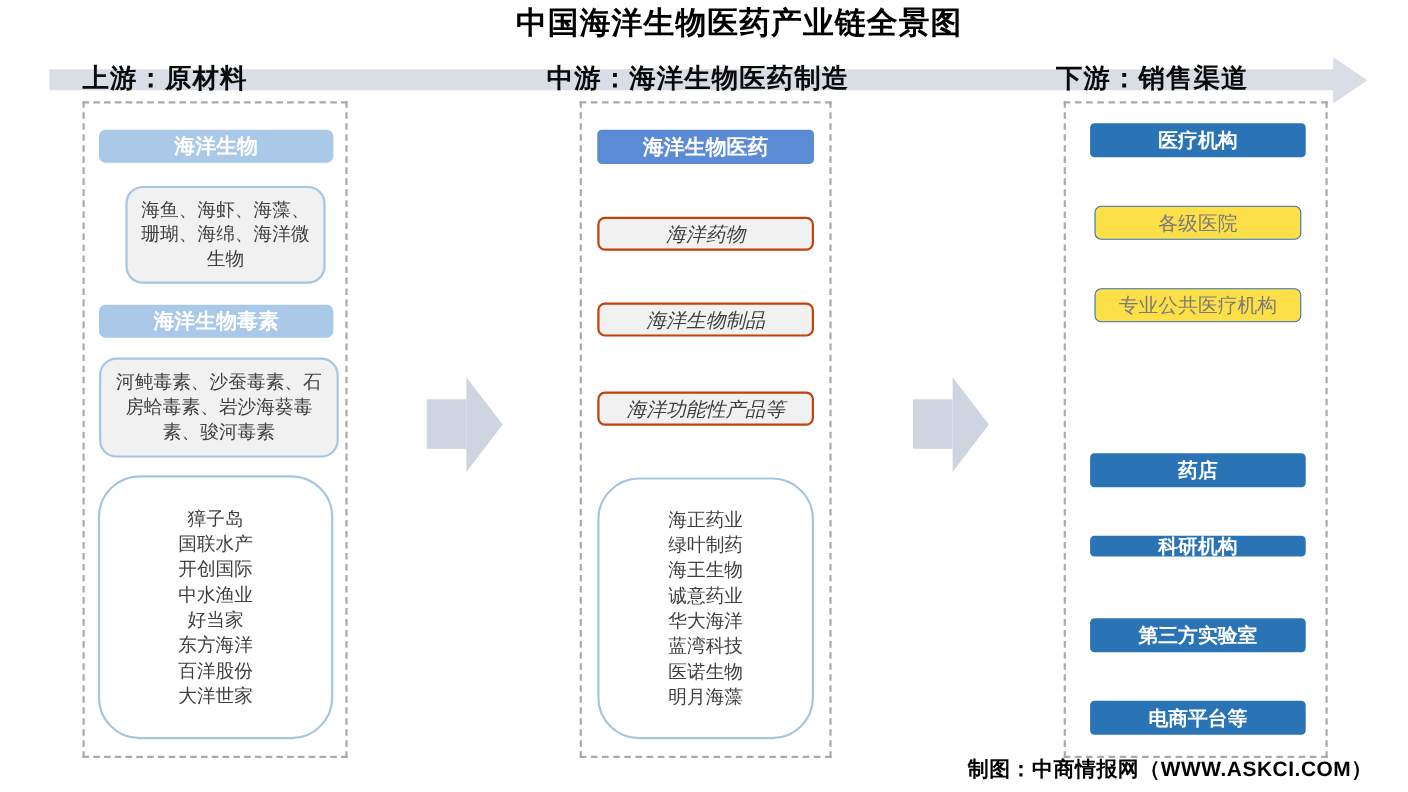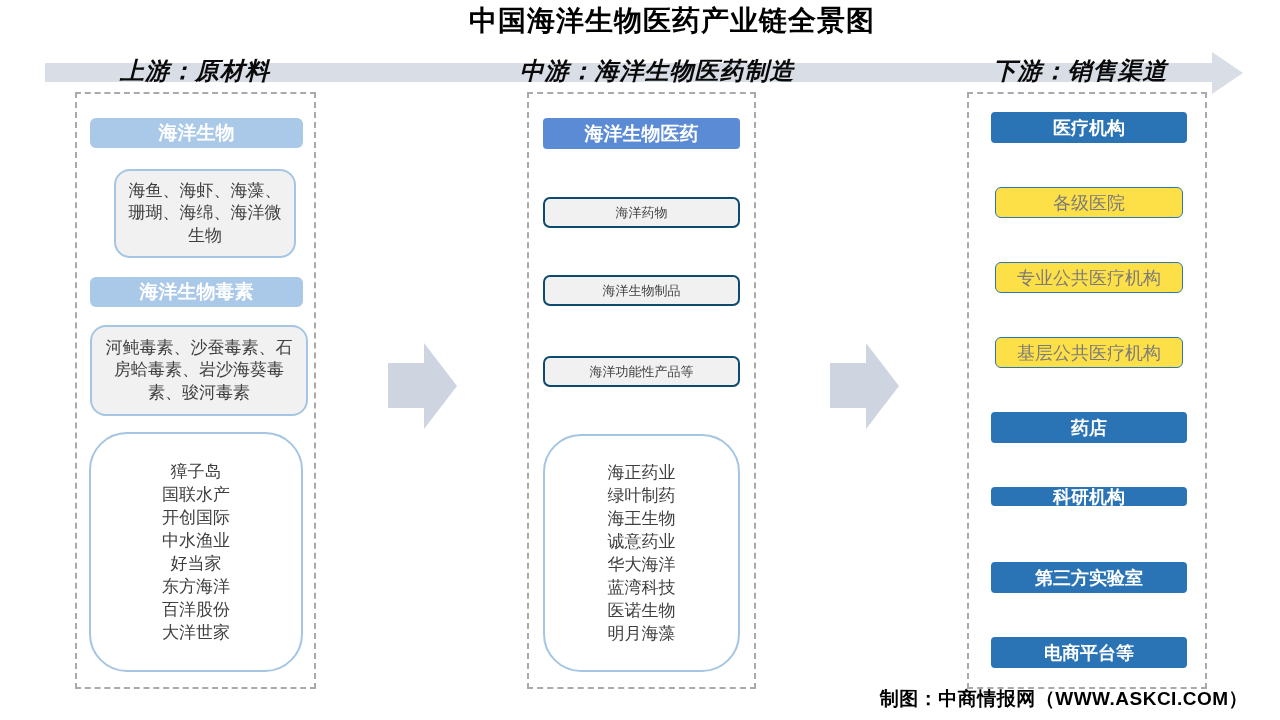--- a/index.html
+++ b/index.html
@@ -13,43 +13,43 @@
     font-size:28px;font-weight:bold;color:#000;letter-spacing:1px;
   }
   .flow-bar{left:45px;top:63px;width:1168px;height:19px;background:#d8dde6;}
   .flow-bar-head{
     left:1212px;top:52px;width:0;height:0;
     border-top:21px solid transparent;border-bottom:21px solid transparent;
     border-left:31px solid #d8dde6;
   }
   .section-header{
     top:55px;font-size:24px;font-weight:bold;color:#0a0a0a;
-    text-align:center;letter-spacing:1px;font-style:italic;
+    letter-spacing:1px;
   }
   .col-frame{border:2px dashed #aaaaaa;background:transparent;top:92px;height:597px;}
   .flexc{display:flex;align-items:center;justify-content:center;text-align:center;}
   .pill-light{
     background:#aac8e8;border-radius:6px;color:#ffffff;
     font-weight:bold;font-size:19px;
   }
   .pill-mid{
     background:#5c8bd5;border-radius:4px;color:#ffffff;
     font-weight:bold;font-size:19px;
   }
   .pill-dark{
     background:#2a73b5;border-radius:4px;color:#ffffff;
     font-weight:bold;font-size:18px;
   }
   .gray-round{
     background:#f1f1f1;border:2px solid #a5c6e3;border-radius:16px;
     color:#3f3f3f;font-size:17px;line-height:1.32;padding:4px 12px;
   }
   .gray-flat{
-    background:#f1f1f1;border:2px solid #0c4a6e;border-radius:7px;
-    color:#3f3f3f;font-size:13px;
+    background:#f1f1f1;border:2px solid #c2410c;border-radius:7px;
+    color:#3f3f3f;font-size:18px;font-style:italic;
   }
   .outline-box{
     background:#fde047;border:1px solid #2e75b6;border-radius:6px;
     color:#7b7b7b;font-size:18px;
   }
   .list-box{
     background:#ffffff;border:2px solid #a5c6e3;border-radius:38px;
     color:#3f3f3f;font-size:17px;line-height:23px;white-space:pre-line;
   }
   .arrow-shaft{width:36px;height:45px;background:#ced5e1;top:363px;}
@@ -109,21 +109,20 @@
 蓝湾科技
 医诺生物
 明月海藻</div>
 
   <div class="abs arrow-shaft" style="left:830px;"></div>
   <div class="abs arrow-head" style="left:866px;"></div>
 
   <div class="abs pill-dark flexc" style="left:991px;top:112px;width:196px;height:31px;">医疗机构</div>
   <div class="abs outline-box flexc" style="left:995px;top:187px;width:188px;height:31px;">各级医院</div>
   <div class="abs outline-box flexc" style="left:995px;top:262px;width:188px;height:31px;">专业公共医疗机构</div>
-  <div class="abs outline-box flexc" style="left:995px;top:337px;width:188px;height:31px;">基层公共医疗机构</div>
   <div class="abs pill-dark flexc" style="left:991px;top:412px;width:196px;height:31px;">药店</div>
   <div class="abs pill-dark flexc" style="left:991px;top:487px;width:196px;height:19px;">科研机构</div>
   <div class="abs pill-dark flexc" style="left:991px;top:562px;width:196px;height:31px;">第三方实验室</div>
   <div class="abs pill-dark flexc" style="left:991px;top:637px;width:196px;height:31px;">电商平台等</div>
 
   <div class="abs credit">制图：中商情报网（WWW.ASKCI.COM）</div>
 
 </div>
 
 </body></html>

